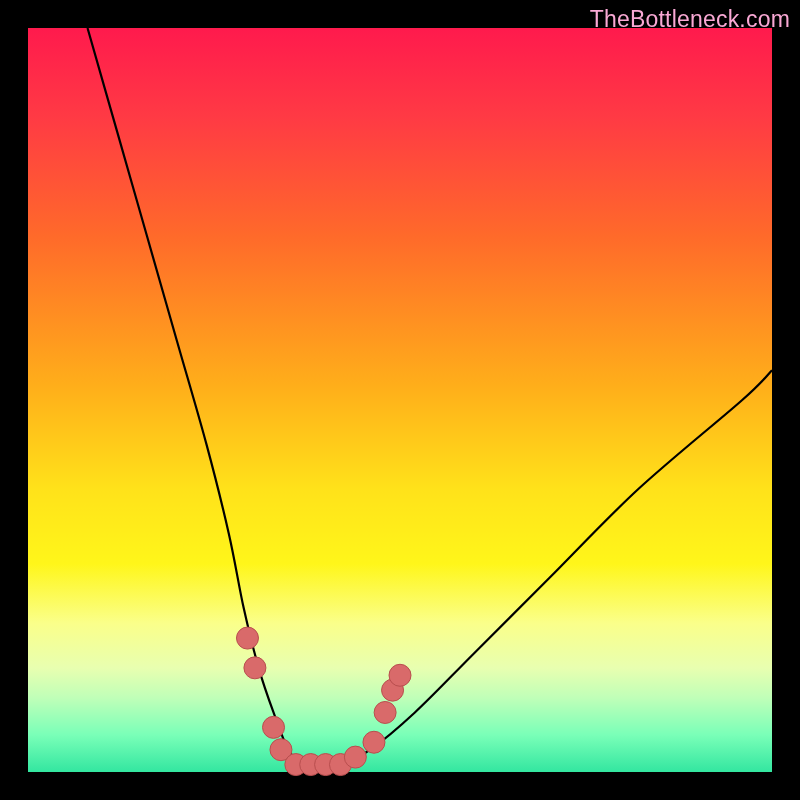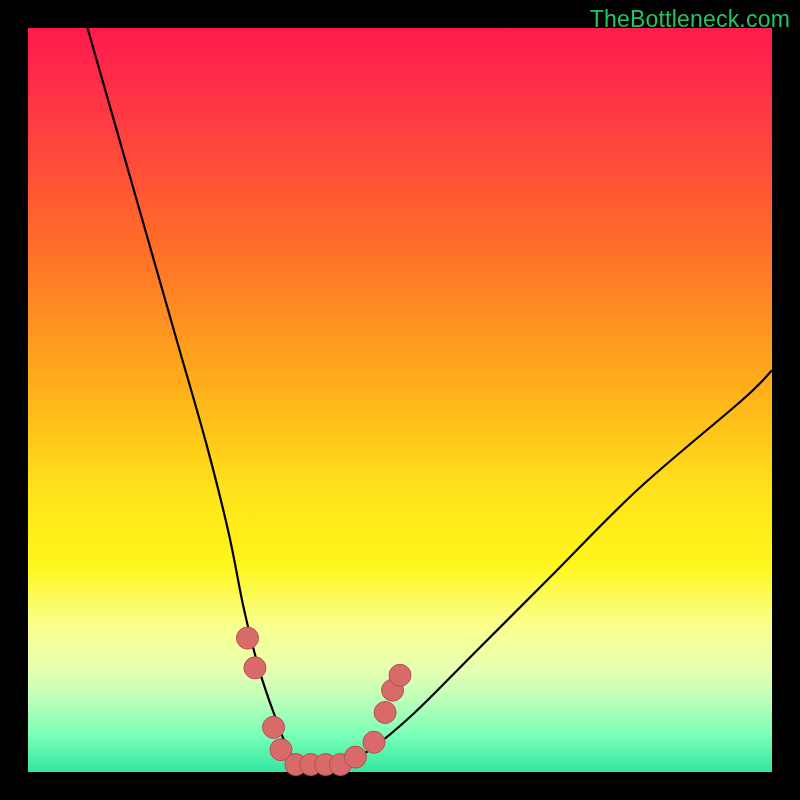--- a/index.html
+++ b/index.html
@@ -33,21 +33,21 @@
       #faff8a 80%,
       #e8ffb0 86%,
       #c0ffb8 90%,
       #7affb8 95%,
       #33e6a0 100%);
   }
   .watermark {
     position: absolute;
     top: 6px;
     right: 10px;
-    color: #22c55e;
+    color: #f9a8d4;
     font-size: 23px;
     font-weight: 400;
     letter-spacing: 0.2px;
     z-index: 5;
   }
   svg.curve {
     position: absolute;
     left: 0;
     top: 0;
     width: 744px;

